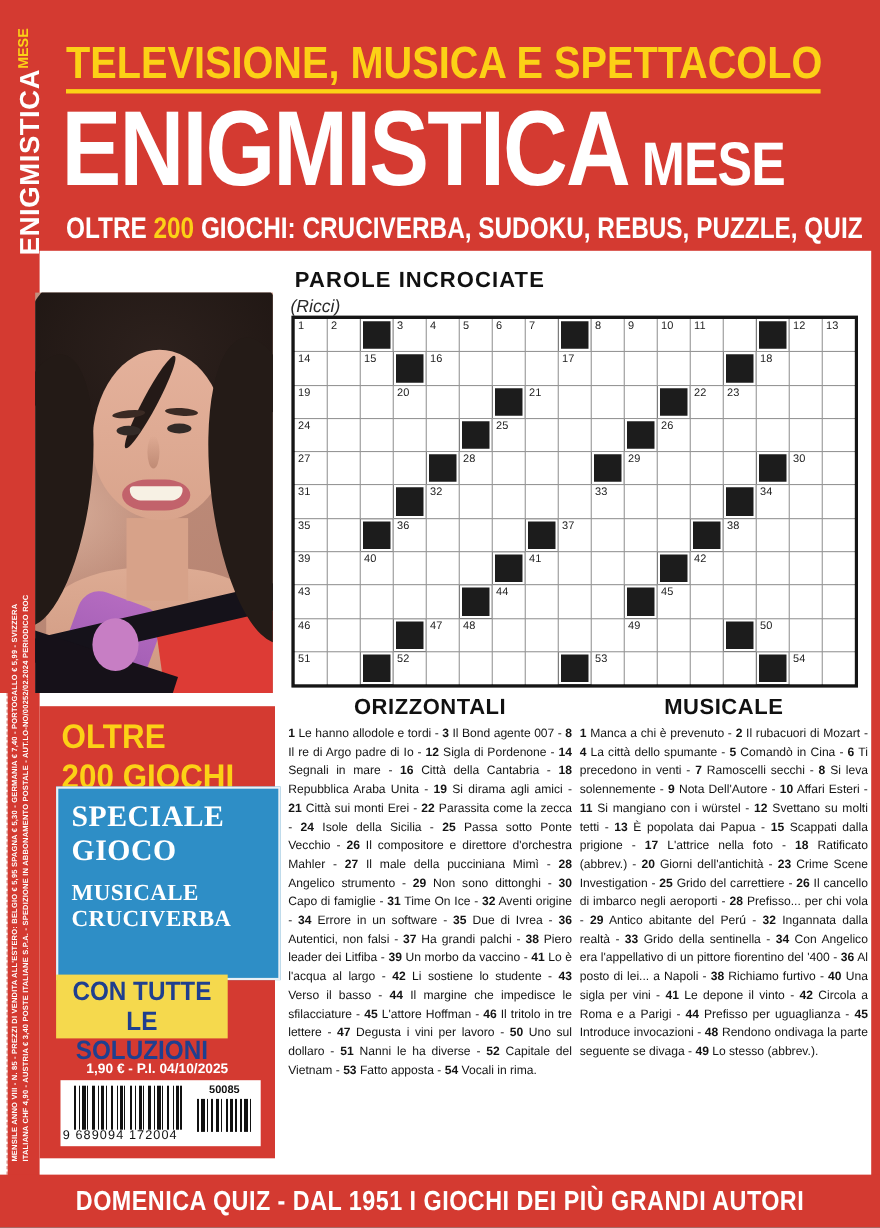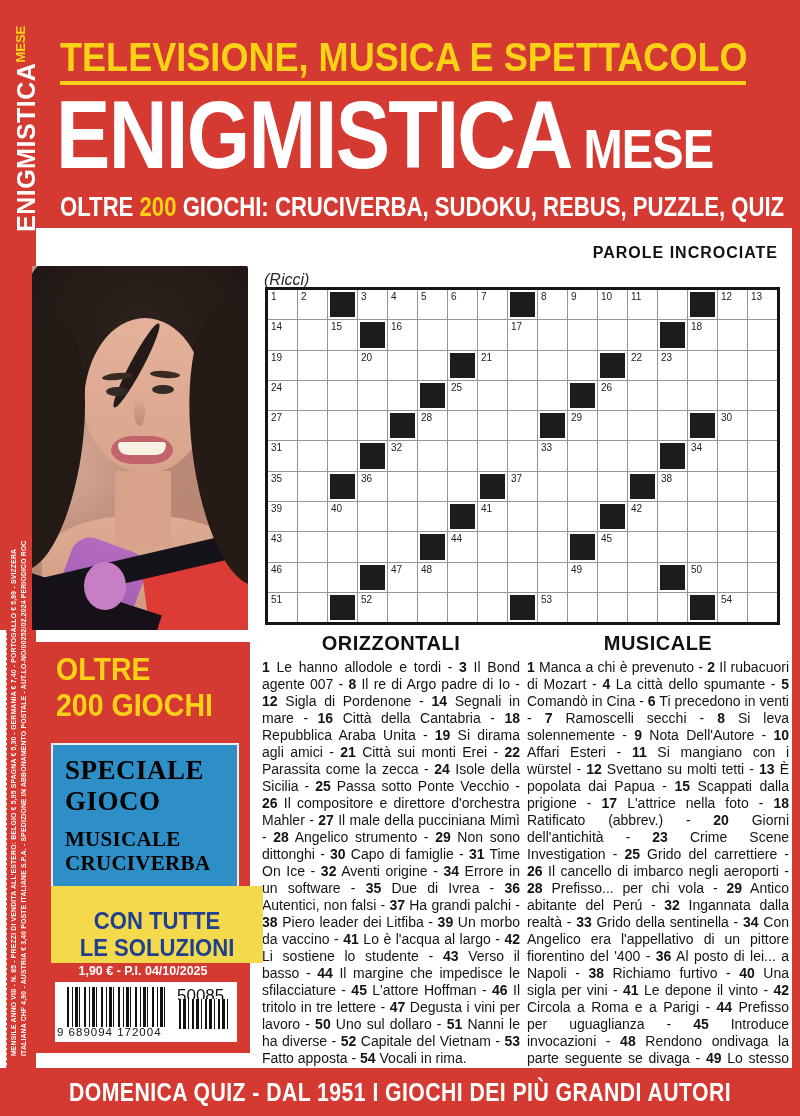--- a/index.html
+++ b/index.html
@@ -21,22 +21,22 @@
   .title-main{color:#fff;font-weight:bold;font-size:97px;line-height:1;letter-spacing:-2px;}
   .title-sub{color:#fff;font-weight:bold;font-size:56px;line-height:1;letter-spacing:-1px;}
   .subtitle{position:absolute;left:60px;top:192px;color:#fff;font-weight:bold;font-size:27px;
      white-space:nowrap;transform:scaleX(0.82);transform-origin:0 0;}
   .subtitle .hl{color:var(--yellow,#fcd116);}
 
   
   .content{position:absolute;left:36px;top:228px;width:756px;height:840px;background:#fff;}
   .issue-date{position:absolute;left:56px;top:226px;font-size:21px;font-weight:normal;color:#1d1d1d;letter-spacing:0.5px;margin-top:40px;}
   .photo-credit{position:absolute;left:264px;top:271px;font-size:16px;font-style:italic;color:#2a2a2a;}
-  .puzzle-title{position:absolute;left:268px;top:244px;width:510px;text-align:right;
-     font-size:16px;font-weight:bold;color:#111;letter-spacing:1px;}
+  .puzzle-title{position:absolute;left:268px;top:244px;width:510px;text-align:left;
+     font-size:20px;font-weight:bold;color:#111;letter-spacing:1px;}
 
   
   .photo{position:absolute;left:32px;top:266px;width:216px;height:364px;overflow:hidden;
      background:radial-gradient(120px 90px at 78% 18%,#cfa692 0%,rgba(0,0,0,0) 70%),
                 radial-gradient(150px 130px at 12% 55%,#d6ab97 0%,rgba(0,0,0,0) 70%),
                 linear-gradient(160deg,#c29180,#b5826f);}
   .photo div{position:absolute;}
   .ph-chest{left:10px;top:250px;width:200px;height:100px;background:linear-gradient(#ddab93,#d09a82);border-radius:45% 45% 0 0;}
   .ph-neck{left:83px;top:205px;width:56px;height:75px;background:#d7a289;}
   .ph-scarf-purple{left:20px;top:275px;width:78px;height:140px;background:linear-gradient(#b46bc0,#8d4ea6);transform:rotate(20deg);border-radius:20px;}
@@ -63,40 +63,40 @@
   .cw-grid{display:grid;grid-template-columns:repeat(17,29px);grid-auto-rows:29.3px;gap:1px;}
   .cw-cell{background:#fff;position:relative;}
   .cw-cell.black{background:#1c1c1c;box-shadow:inset 0 0 0 2px #fff;}
   .cw-num{position:absolute;top:1px;left:3px;font-size:10px;color:#222;}
 
   
   .clue-col{position:absolute;top:632px;color:#141414;}
   .clue-col.across{left:262px;width:258px;}
   .clue-col.down{left:527px;width:262px;}
   .clue-head{text-align:center;font-weight:bold;font-size:20px;letter-spacing:0.5px;margin-bottom:4px;color:#111;}
-  .clue-body{font-size:14px;line-height:17px;text-align:justify;}
+  .clue-body{font-size:11px;line-height:17px;text-align:justify;}
   .clue-body b{font-weight:bold;}
 
   
   .promo{position:absolute;left:36px;top:642px;width:214px;height:411px;background:var(--red,#d43a31);}
   .promo-oltre{position:absolute;left:20px;top:10px;color:var(--yellow,#fcd116);font-weight:bold;
      font-size:31px;line-height:36px;transform:scaleX(0.92);transform-origin:0 0;white-space:nowrap;}
   .promo-blue{position:absolute;left:15px;top:73px;width:172px;height:162px;background:var(--blue,#2e8ec6);
-     border:2px solid #e8f0f5;padding:10px 0 0 12px;color:#000000;font-family:"Liberation Serif","DejaVu Serif",serif;margin-top:28px;}
+     border:2px solid #e8f0f5;padding:10px 16px 0 12px;color:#ffffff;font-family:"Liberation Serif","DejaVu Serif",serif;}
   .promo-blue .big{font-size:27px;font-weight:bold;line-height:31px;letter-spacing:0.5px;}
   .promo-blue .small{font-size:21px;font-weight:bold;line-height:24px;margin-top:10px;letter-spacing:0.3px;}
-  .promo-yellow{position:absolute;left:15px;top:244px;width:212px;height:56px;background:var(--box-yellow,#f5d94d);
-     color:var(--dark-blue,#1f3f8f);font-weight:bold;font-size:24px;line-height:27px;text-align:center;padding-top:21px;}
+  .promo-yellow{position:absolute;left:15px;top:244px;width:156px;height:56px;background:var(--box-yellow,#f5d94d);
+     color:var(--dark-blue,#1f3f8f);font-weight:bold;font-size:24px;line-height:27px;text-align:center;padding-top:2px;}
   .promo-yellow div{transform:scaleX(0.92);}
   .price{position:absolute;left:0;top:322px;width:214px;text-align:center;color:#fff;font-weight:bold;font-size:12.5px;}
   .barcode{position:absolute;left:19px;top:340px;width:182px;height:60px;background:#fff;}
   .ean-bars{position:absolute;left:12px;top:5px;width:102px;height:40px;background:
      repeating-linear-gradient(90deg,#111 0 2px,#fff 2px 5px,#111 5px 6px,#fff 6px 8px,#111 8px 11px,#fff 11px 12px,#111 12px 13px,#fff 13px 17px);}
   .ean-digits{position:absolute;left:2px;top:44px;width:116px;font-size:11.5px;color:#111;letter-spacing:1px;white-space:nowrap;}
-  .addon-digits{position:absolute;left:122px;top:4px;width:54px;font-size:17px;color:#111;}
+  .addon-digits{position:absolute;left:122px;top:4px;width:54px;font-size:10px;color:#111;text-align:center;font-weight:bold;}
   .addon-bars{position:absolute;left:124px;top:17px;width:50px;height:30px;background:
      repeating-linear-gradient(90deg,#111 0 2px,#fff 2px 4px,#111 4px 7px,#fff 7px 9px,#111 9px 10px,#fff 10px 13px);}
 
   
   .edge-strip{position:absolute;left:0;top:630px;width:6px;height:438px;background:#fff;border-right:1px dashed #d26a62;}
   .spine-print{position:absolute;left:9px;top:1056px;width:426px;transform:rotate(-90deg);
      transform-origin:0 0;color:#fff;font-size:6.8px;line-height:9.5px;white-space:nowrap;letter-spacing:0.2px;font-weight:bold;}
 
   
   .footer{position:absolute;left:0;top:1068px;width:800px;height:48px;background:var(--red,#d43a31);}

